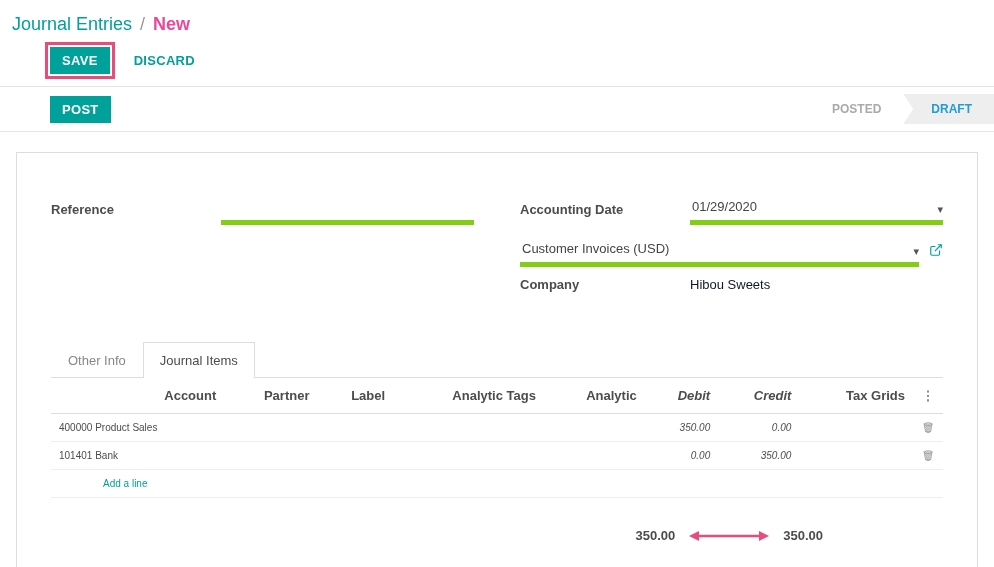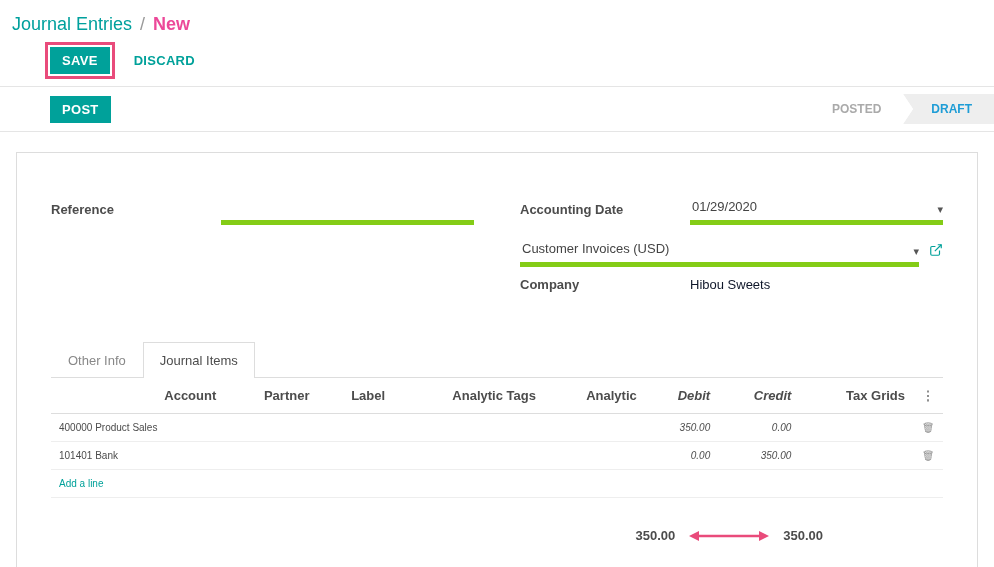--- a/index.html
+++ b/index.html
@@ -45,21 +45,21 @@
   .tab { padding:10px 16px; border:1px solid transparent; border-bottom:none; margin-bottom:-1px; color:#888; cursor:pointer; }
   .tab.active { border-color:#ddd; background:#fff; color:#4c4c4c; }
 
   .grid { width:100%; border-collapse:collapse; }
   .grid th { text-align:right; font-weight:700; padding:10px 8px; border-bottom:1px solid #ddd; font-size:13px; }
   .grid th.num, .grid td.num { text-align:right;font-style:italic; }
   .grid td { padding:8px 8px; border-bottom:1px solid #eee; font-size:10px; color:#4c4c4c; }
   .grid th.action, .grid td.action { width:30px; text-align:center; }
   .trash-icon { color:#888; cursor:pointer; }
   .dots-icon { color:#888; }
-  .add-line { color:#00a19a; cursor:pointer; }
+  .add-line { color:#00a19a; cursor:pointer;margin-left:44px; }
 
   .totals-row { display:flex; justify-content:flex-end; align-items:center; gap:14px; padding:30px 120px 20px 0; font-weight:700; color:#4c4c4c; }
   .arrow-between { color:#e94b7b; font-size:14px; display:flex; align-items:center; gap:4px; }
   .arrow-between svg { display:block; }
 </style>
 </head>
 <body>
 
 <div class="breadcrumb">
   <span class="link">Journal Entries</span>

